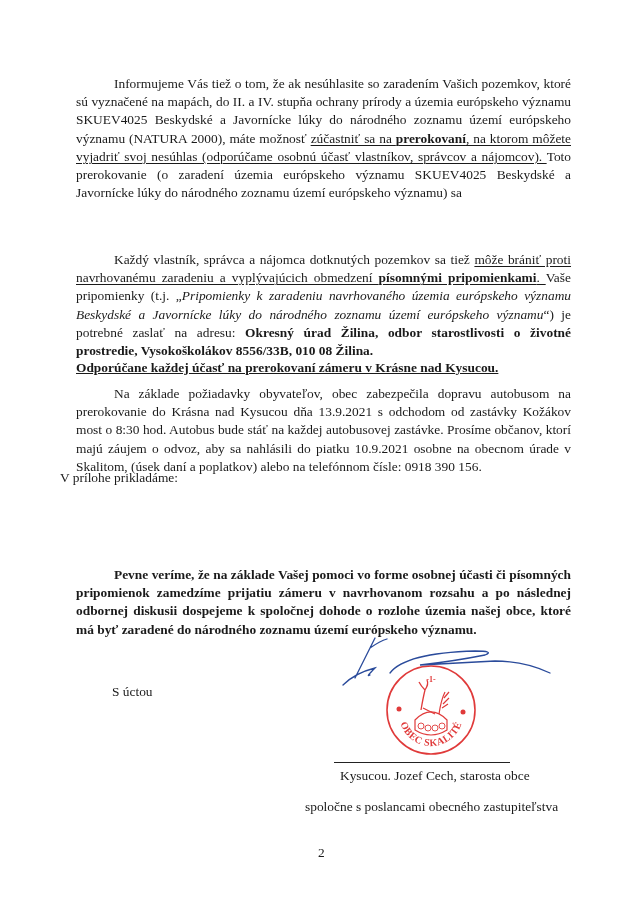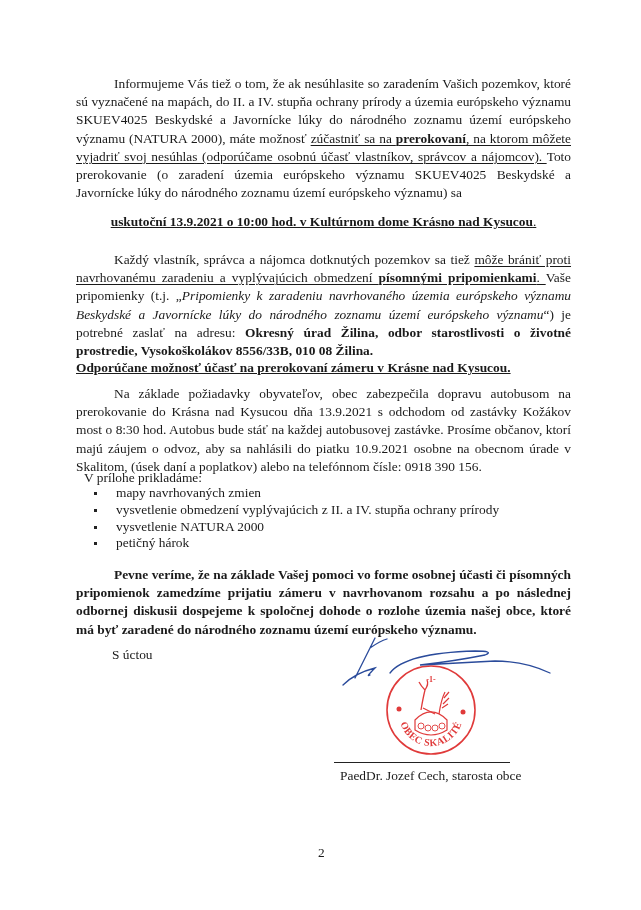--- a/index.html
+++ b/index.html
@@ -9,51 +9,44 @@
   .para { position:absolute; left:76px; width:495px; line-height:18.2px; text-align:justify; margin:0; }
   .indent { text-indent:38px; }
   u { text-decoration:underline; text-underline-offset:2px; text-decoration-thickness:1px; }
   b { font-weight:bold; }
   i { }
   .center-line { position:absolute; left:76px; width:495px; text-align:center; font-weight:bold; text-decoration:underline; }
   .heading { position:absolute; left:76px; font-weight:bold; text-decoration:underline; }
   ul.att { position:absolute; left:76px; top:485px; margin:0; padding:0; list-style:none; line-height:16.8px; }
   ul.att li { position:relative; padding-left:40px; }
   ul.att li::before { content:""; position:absolute; left:18px; top:7px; width:3px; height:3px; background:#222; }
-  .att-title { position:absolute; left:84px; top:470px; }
+  .att-title { position:absolute; left:60px; top:470px; }
   .sig-line { position:absolute; left:334px; top:762px; width:176px; border-top:1px solid #222; }
   .signer { position:absolute; left:340px; top:768px; }
   .together { position:absolute; left:305px; top:799px; }
   .pagenum { position:absolute; left:318px; top:845px; }
-  .greeting { position:absolute; left:112px; top:647px; }
+  .greeting { position:absolute; left:112px; top:684px; }
   .stamp { position:absolute; left:385px; top:664px; width:92px; height:92px; }
   .signature { position:absolute; left:335px; top:633px; width:220px; height:60px; }
 </style>
 </head>
 <body>
 
 <div class="page">
 
   <p class="para indent" style="top:75px;"><span>Informujeme Vás tiež o tom, že ak nesúhlasite so zaradením Vašich pozemkov, ktoré sú vyznačené na mapách, do II. a IV. stupňa ochrany prírody a  územia európskeho významu SKUEV4025 Beskydské a Javornícke lúky do národného zoznamu území európskeho významu (NATURA 2000), máte možnosť </span><u><span>zúčastniť sa na </span><b>prerokovaní</b><span>, na ktorom môžete vyjadriť svoj nesúhlas (odporúčame osobnú účasť vlastníkov, správcov a nájomcov). </span></u><span>Toto prerokovanie (o zaradení územia európskeho významu SKUEV4025 Beskydské a Javornícke lúky do národného zoznamu území európskeho významu) sa</span></p>
 
-  <div class="center-line" style="top:214px;"><span>uskutoční 13.9.2021 o 10:00 hod. v Kultúrnom dome Krásno nad Kysucou</span><span style="font-weight:normal">.</span></div>
 
   <p class="para indent" style="top:251px;"><span>Každý vlastník, správca a nájomca dotknutých pozemkov sa tiež </span><u><span>môže brániť proti navrhovanému zaradeniu a vyplývajúcich obmedzení </span><b>písomnými pripomienkami</b><span>. </span></u><span>Vaše pripomienky (t.j. „</span><i>Pripomienky k zaradeniu navrhovaného územia európskeho významu Beskydské a Javornícke lúky do národného zoznamu území európskeho významu</i><span>“) je potrebné zaslať na adresu: </span><b>Okresný úrad Žilina, odbor starostlivosti o životné prostredie, Vysokoškolákov 8556/33B, 010 08 Žilina.</b></p>
 
-  <div class="heading" style="top:360px;">Odporúčane možnosť účasť na prerokovaní zámeru v Krásne nad Kysucou.</div>
+  <div class="heading" style="top:360px;">Odporúčane každej účasť na prerokovaní zámeru v Krásne nad Kysucou.</div>
 
   <p class="para indent" style="top:385px;">Na základe požiadavky obyvateľov, obec zabezpečila dopravu autobusom na prerokovanie do Krásna nad Kysucou dňa 13.9.2021 s odchodom  od zastávky Kožákov most o 8:30 hod. Autobus bude stáť na každej autobusovej zastávke. Prosíme občanov, ktorí majú záujem o odvoz, aby sa nahlásili do piatku 10.9.2021 osobne na obecnom úrade v Skalitom, (úsek daní a poplatkov) alebo na telefónnom čísle: 0918 390 156.</p>
 
   <div class="att-title">V prílohe prikladáme:</div>
-  <ul class="att">
-    <li>mapy navrhovaných zmien</li>
-    <li>vysvetlenie obmedzení vyplývajúcich z II. a IV. stupňa ochrany prírody</li>
-    <li>vysvetlenie NATURA 2000</li>
-    <li>petičný hárok</li>
-  </ul>
 
   <p class="para indent" style="top:566px;font-weight:bold;">Pevne veríme, že na základe Vašej pomoci vo forme osobnej účasti či písomných pripomienok zamedzíme prijatiu zámeru v navrhovanom rozsahu a po následnej odbornej diskusii dospejeme k spoločnej dohode o rozlohe územia našej obce, ktoré má byť zaradené do národného zoznamu území európskeho významu.</p>
 
   <div class="greeting">S úctou</div>
 
   <svg class="stamp" viewBox="0 0 92 92">
     <defs>
       <path id="stampArc" d="M 14 50 A 32 32 0 0 0 78 50"></path>
     </defs>
     <circle cx="46" cy="46" r="44" fill="none" stroke="#e03a3a" stroke-width="1.6"></circle>
@@ -70,15 +63,16 @@
     <text fill="#e03a3a" font-size="10" font-family="Liberation Serif, serif" font-weight="bold" letter-spacing="0.5">
       <textPath href="#stampArc" startOffset="50%" text-anchor="middle">OBEC SKALITÉ</textPath>
     </text>
   </svg>
 
   <svg class="signature" viewBox="0 0 220 60">
     <path d="M40 5 L20 45 M35 15 Q45 8 52 6 M8 52 Q20 40 40 35 Q30 45 35 42 M55 40 Q70 20 140 18 Q160 18 150 22 Q120 28 85 32 Q120 30 160 28 Q190 28 215 40" fill="none" stroke="#2a4b9b" stroke-width="1.3" stroke-linecap="round"></path>
   </svg>
 
   <div class="sig-line"></div>
-  <div class="signer">PaedDr. Jozef Cech, starosta obce</div>
+  <div class="signer">Kysucou. Jozef Cech, starosta obce</div>
+  <div class="together">spoločne s poslancami obecného zastupiteľstva</div>
   <div class="pagenum">2</div>
 </div>
 
 </body></html>

